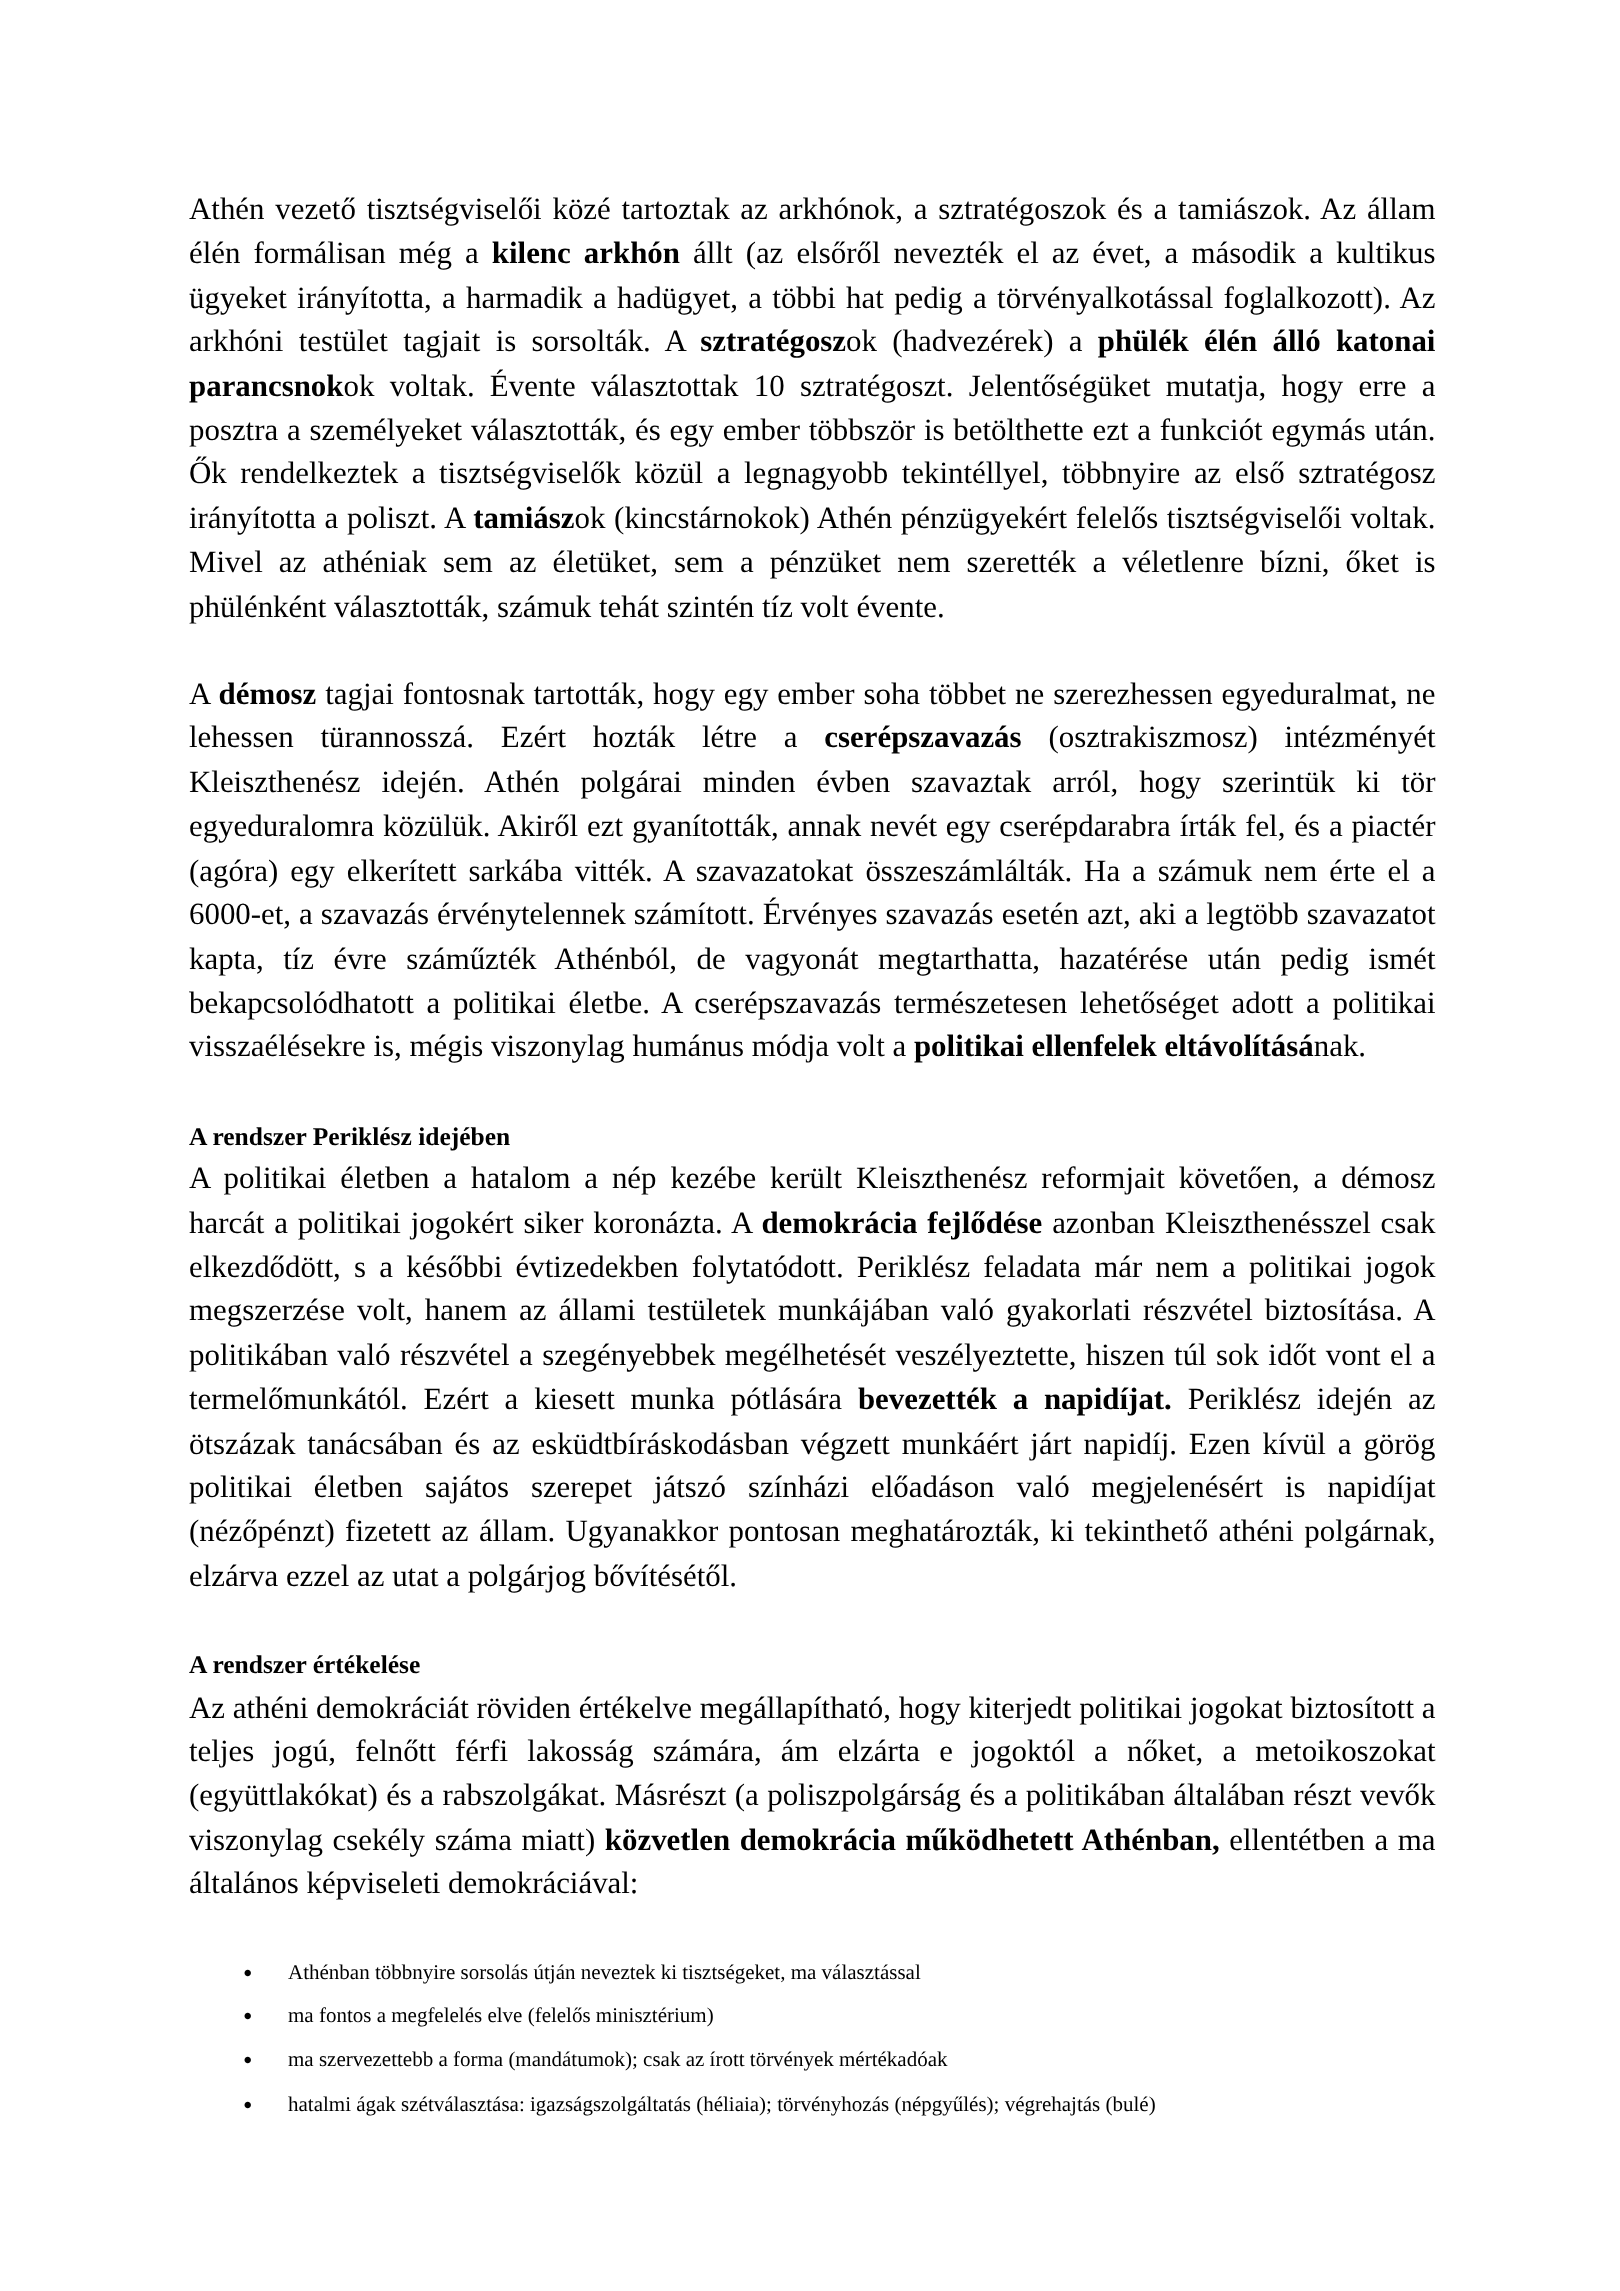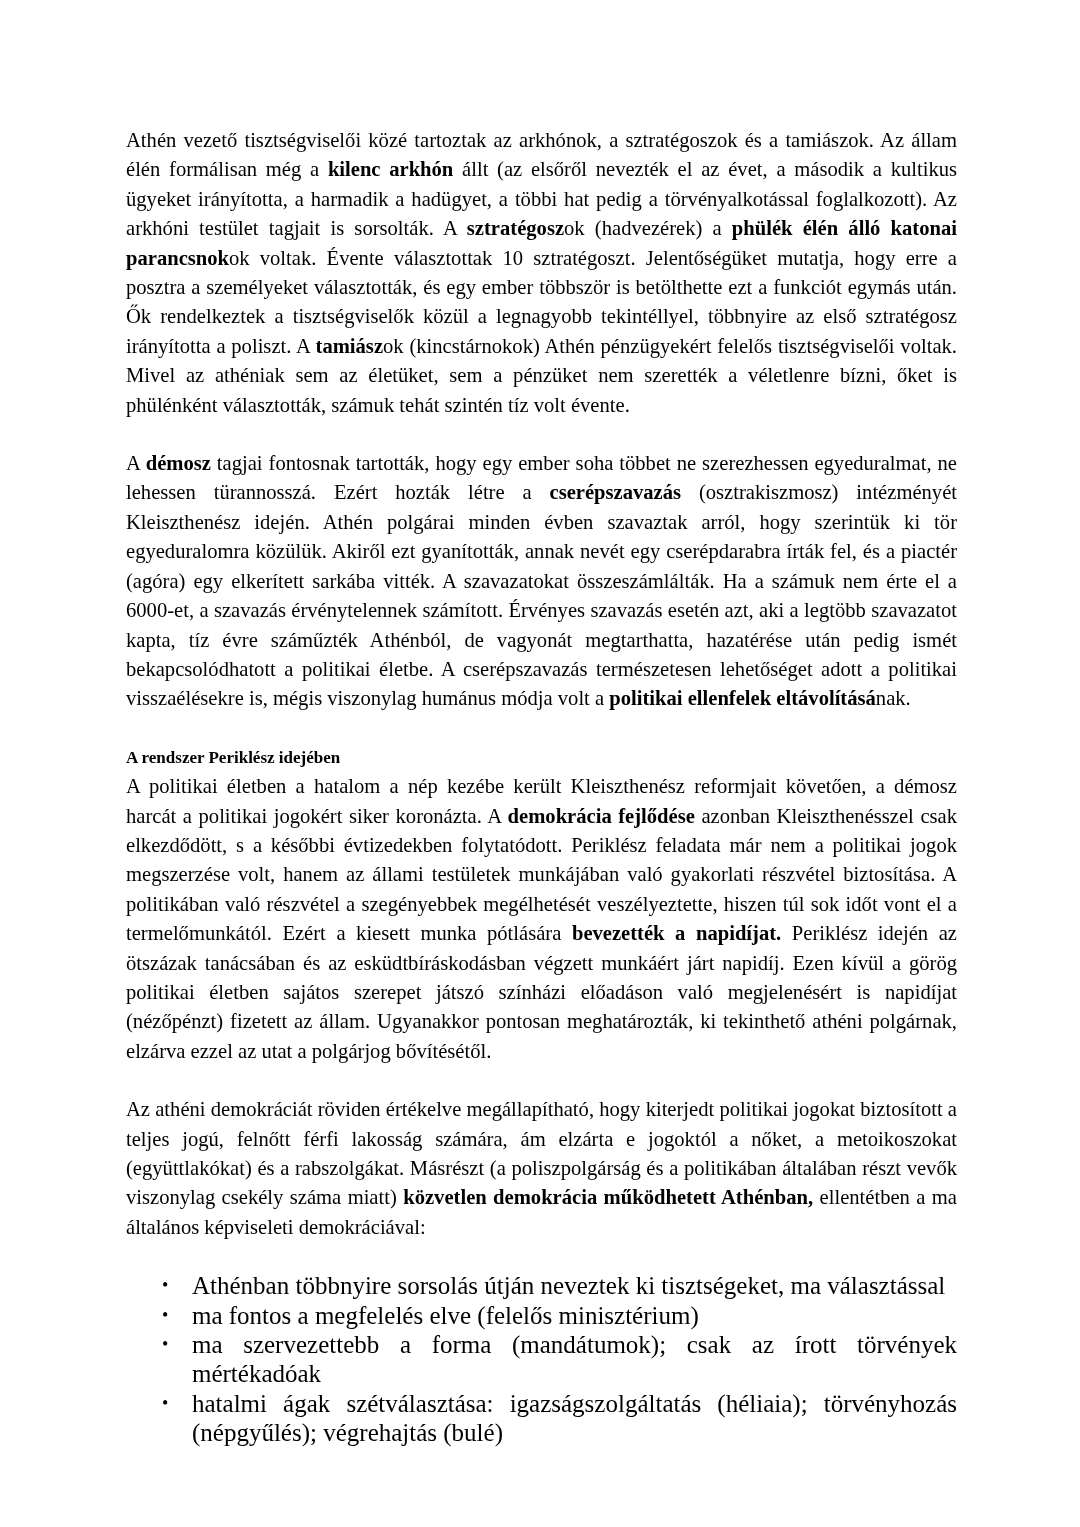--- a/index.html
+++ b/index.html
@@ -42,21 +42,21 @@
     font-weight: bold;
     text-align: left;
   }
   ul.bullet-list {
     margin: 0;
     padding: 0;
     list-style: none;
   }
   ul.bullet-list li {
     position: relative;
-    font-size: 25px;
+    font-size: 14px;
     line-height: 29.4px;
     padding-left: 66px;
     text-align: justify;
     text-justify: inter-word;
   }
   ul.bullet-list li::before {
     content: "\2022";
     position: absolute;
     left: 36px;
     top: 0;
@@ -81,20 +81,21 @@
     <p class="para"><span>A </span><b>démosz</b><span> tagjai fontosnak tartották, hogy egy ember soha többet ne szerezhessen egyeduralmat, ne lehessen türannosszá. Ezért hozták létre a </span><b>cserépszavazás</b><span> (osztrakiszmosz) intézményét Kleiszthenész idején. Athén polgárai minden évben szavaztak arról, hogy szerintük ki tör egyeduralomra közülük. Akiről ezt gyanították, annak nevét egy cserépdarabra írták fel, és a piactér (agóra) egy elkerített sarkába vitték. A szavazatokat összeszámlálták. Ha a számuk nem érte el a 6000-et, a szavazás érvénytelennek számított. Érvényes szavazás esetén azt, aki a legtöbb szavazatot kapta, tíz évre száműzték Athénból, de vagyonát megtarthatta, hazatérése után pedig ismét bekapcsolódhatott a politikai életbe. A cserépszavazás természetesen lehetőséget adott a politikai visszaélésekre is, mégis viszonylag humánus módja volt a </span><b>politikai ellenfelek eltávolításá</b><span>nak.</span></p>
 
     <div class="gap"></div>
 
     <h2 class="section-heading">A rendszer Periklész idejében</h2>
 
     <p class="para"><span>A politikai életben a hatalom a nép kezébe került Kleiszthenész reformjait követően, a démosz harcát a politikai jogokért siker koronázta. A </span><b>demokrácia fejlődése</b><span> azonban Kleiszthenésszel csak elkezdődött, s a későbbi évtizedekben folytatódott. Periklész feladata már nem a politikai jogok megszerzése volt, hanem az állami testületek munkájában való gyakorlati részvétel biztosítása. A politikában való részvétel a szegényebbek megélhetését veszélyeztette, hiszen túl sok időt vont el a termelőmunkától. Ezért a kiesett munka pótlására </span><b>bevezették a napidíjat.</b><span> Periklész idején az ötszázak tanácsában és az esküdtbíráskodásban végzett munkáért járt napidíj. Ezen kívül a görög politikai életben sajátos szerepet játszó színházi előadáson való megjelenésért is napidíjat (nézőpénzt) fizetett az állam. Ugyanakkor pontosan meghatározták, ki tekinthető athéni polgárnak, elzárva ezzel az utat a polgárjog bővítésétől.</span></p>
 
     <div class="gap"></div>
 
+    <h2 class="section-heading">A rendszer értékelése</h2>
 
     <p class="para"><span>Az athéni demokráciát röviden értékelve megállapítható, hogy kiterjedt politikai jogokat biztosított a teljes jogú, felnőtt férfi lakosság számára, ám elzárta e jogoktól a nőket, a metoikoszokat (együttlakókat) és a rabszolgákat. Másrészt (a poliszpolgárság és a politikában általában részt vevők viszonylag csekély száma miatt) </span><b>közvetlen demokrácia működhetett Athénban,</b><span> ellentétben a ma általános képviseleti demokráciával:</span></p>
 
     <div class="gap"></div>
 
     <ul class="bullet-list">
         <li>
           <span class="li-text">Athénban többnyire sorsolás útján neveztek ki tisztségeket, ma választással</span>
         </li>
         <li>

